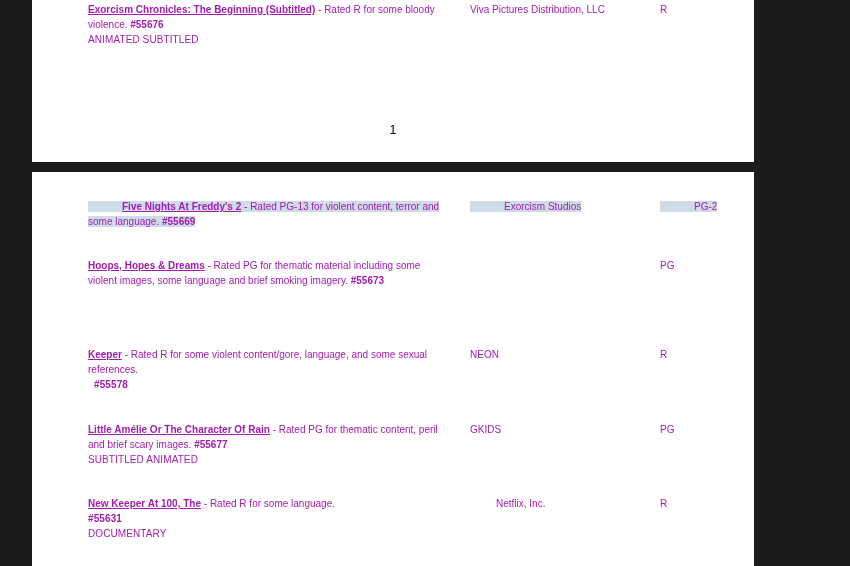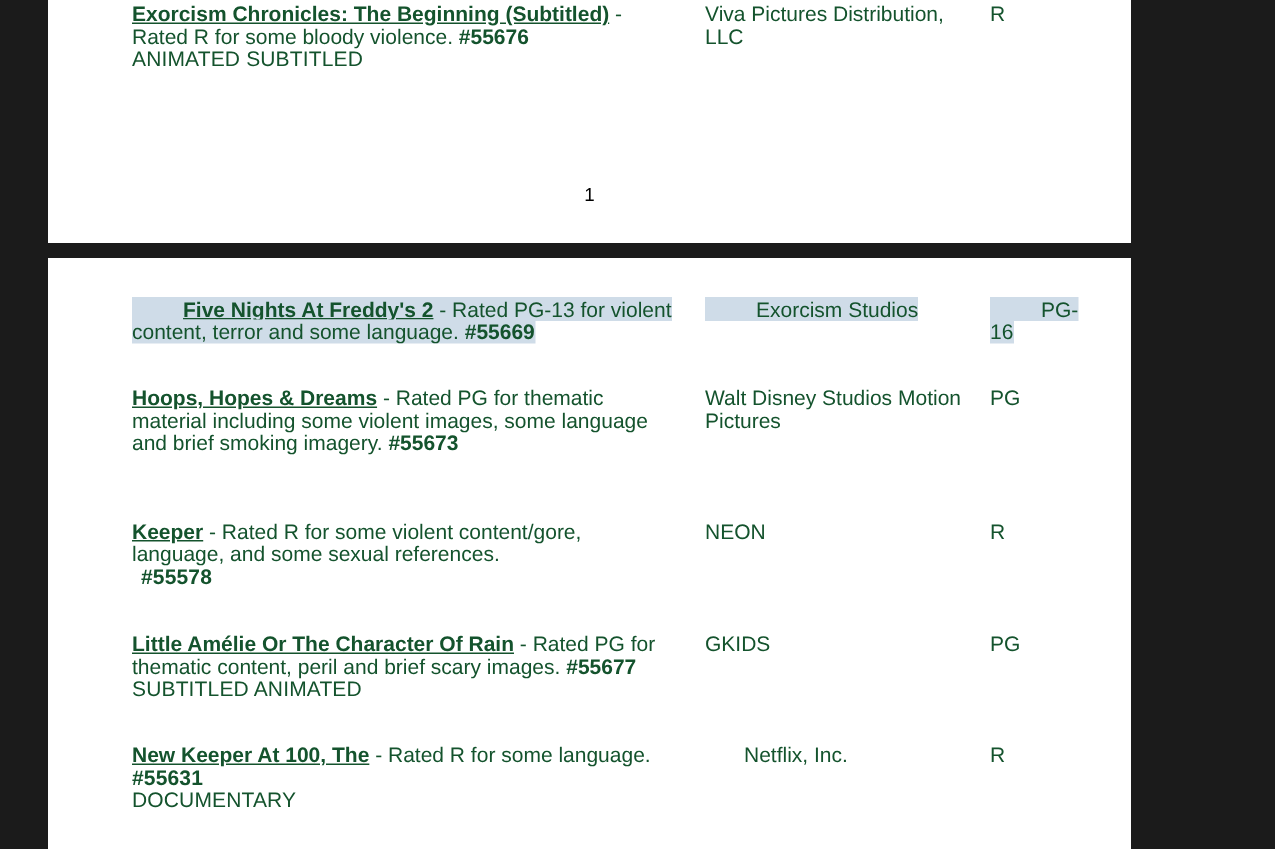--- a/index.html
+++ b/index.html
@@ -31,22 +31,22 @@
     top: 172px;
     height: 400px;
   }
   .page-inner {
     position: relative;
     width: 100%;
     height: 100%;
   }
   .entry {
     position: absolute;
-    font-size: 14px;
-    color: #14532d;
+    font-size: 10px;
+    color: #a21caf;
     line-height: 15px;
   }
   .col-title {
     left: 56px;
     width: 360px;
   }
   .col-dist {
     left: 438px;
     width: 180px;
     white-space: normal;
@@ -99,26 +99,25 @@
     </div>
   </div>
 
   <div class="page page-2">
     <div class="page-inner">
 
       <div class="entry col-title" style="top: 27px;">
         <span class="hl"><span class="title-link">Five Nights At Freddy's 2</span><span> - Rated PG-13 for violent content, terror and some language. </span><span class="num">#55669</span></span>
       </div>
       <div class="entry col-dist" style="top: 27px;"><span class="hl">Exorcism Studios</span></div>
-      <div class="entry col-rating" style="top: 27px;"><span class="hl">PG-16</span></div>
+      <div class="entry col-rating" style="top: 27px;"><span class="hl">PG-2</span></div>
 
       <div class="entry col-title" style="top: 86px;">
         <span class="title-link">Hoops, Hopes &amp; Dreams</span><span> - Rated PG for thematic material including some violent images, some language and brief smoking imagery. </span><span class="num">#55673</span>
       </div>
-      <div class="entry col-dist" style="top: 86px;">Walt Disney Studios Motion Pictures</div>
       <div class="entry col-rating" style="top: 86px;">PG</div>
 
       <div class="entry col-title" style="top: 175px;">
         <span class="title-link">Keeper</span><span> - Rated R for some violent content/gore, language, and some sexual references.</span>
         <span class="tag-line"><span class="nbsp-pad"></span><span class="num">#55578</span></span>
       </div>
       <div class="entry col-dist" style="top: 175px;">NEON</div>
       <div class="entry col-rating" style="top: 175px;">R</div>
 
       <div class="entry col-title" style="top: 250px;">

